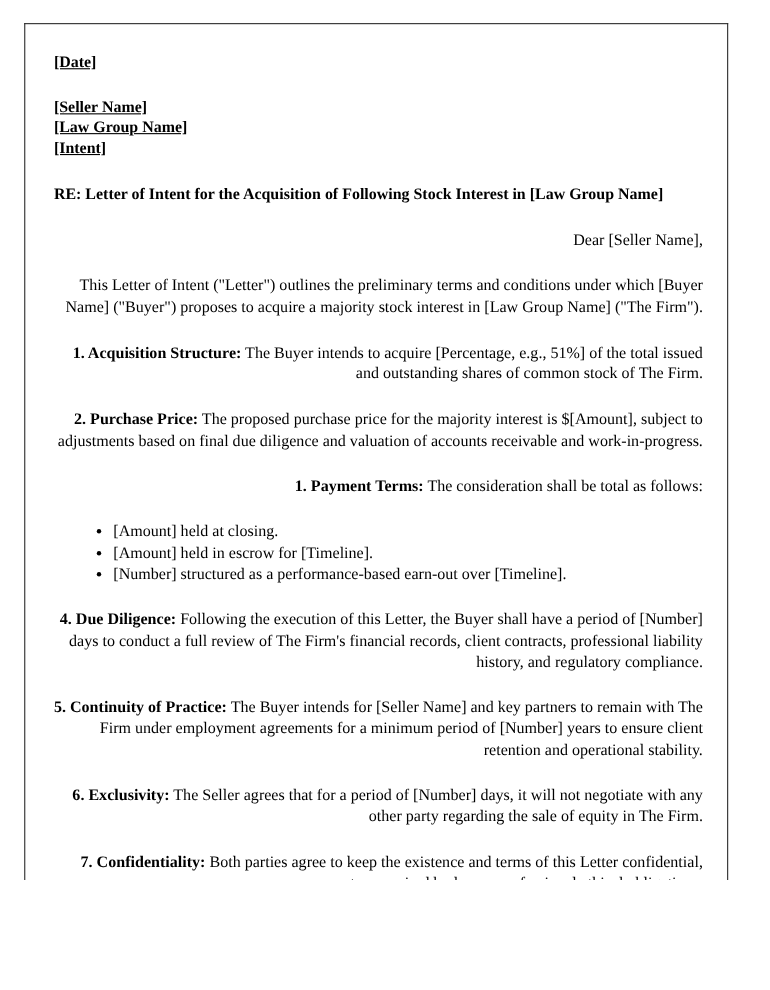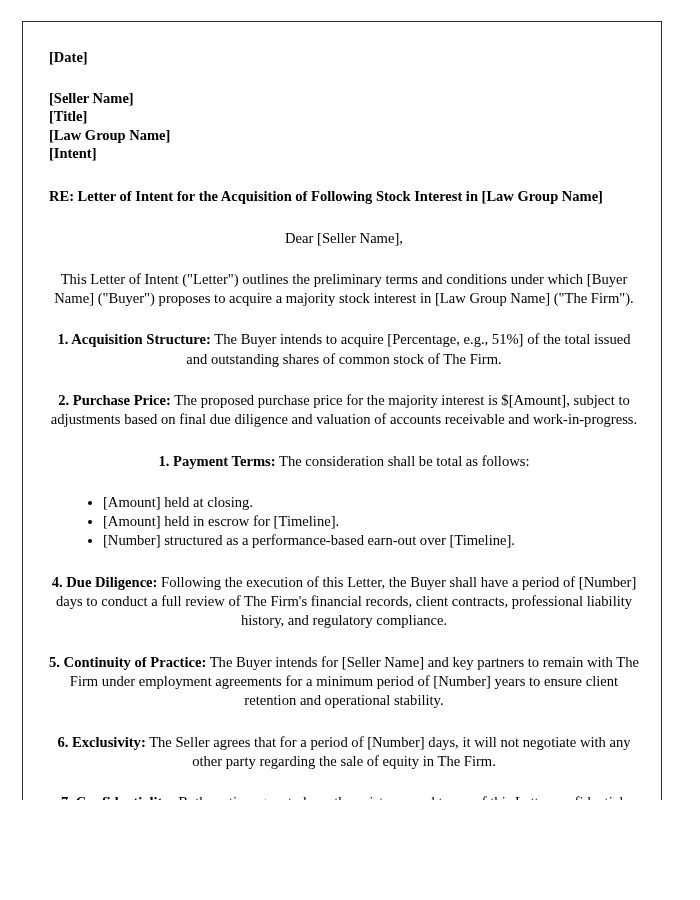--- a/index.html
+++ b/index.html
@@ -26,38 +26,39 @@
     background: #ffffff;
     overflow: hidden;
   }
   .page-inner {
     padding: 26px 22px 0 26px;
   }
   .doc-line {
     font-size: 14.5px;
     line-height: 18.5px;
     font-weight: bold;
+    text-decoration: underline;
   }
   .block-date {
     margin: 0 0 22px 0;
   }
   .address-block {
     margin: 17px 0 24px 0;
   }
   .re-line {
     font-size: 14.5px;
     line-height: 19px;
     font-weight: bold;
     margin: 0 0 23px 0;
   }
   p.body-para {
     font-size: 14.6px;
     line-height: 19.3px;
     margin: 0 0 22px 0;
-    text-align: center;
+    text-align: right;
   }
   p.body-para.salutation {
     margin-bottom: 22px;
   }
   .sec-head {
     font-weight: bold;
   }
   ul.terms-list {
     margin: 0 0 22px 0;
     padding-left: 54px;
@@ -72,21 +73,20 @@
 </head>
 <body>
 
 <div class="page">
   <div class="page-inner">
 
     <div class="doc-line block-date">[Date]</div>
 
     <div class="address-block">
       <div class="doc-line">[Seller Name]</div>
-      <div class="doc-line">[Title]</div>
       <div class="doc-line">[Law Group Name]</div>
       <div class="doc-line">[Intent]</div>
     </div>
 
     <div class="re-line">RE: Letter of Intent for the Acquisition of Following Stock Interest in [Law Group Name]</div>
 
     <p class="body-para salutation">Dear [Seller Name],</p>
 
     <p class="body-para">This Letter of Intent ("Letter") outlines the preliminary terms and conditions under which [Buyer Name] ("Buyer") proposes to acquire a majority stock interest in [Law Group Name] ("The Firm").</p>
 

